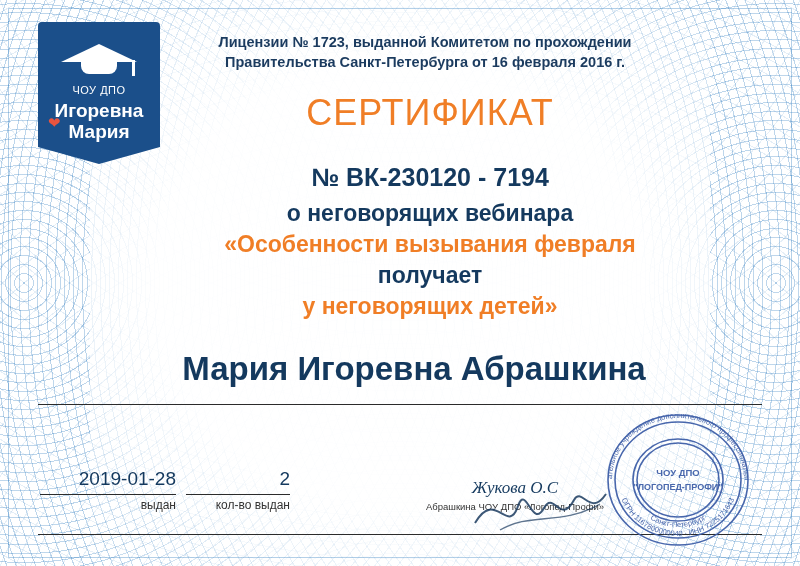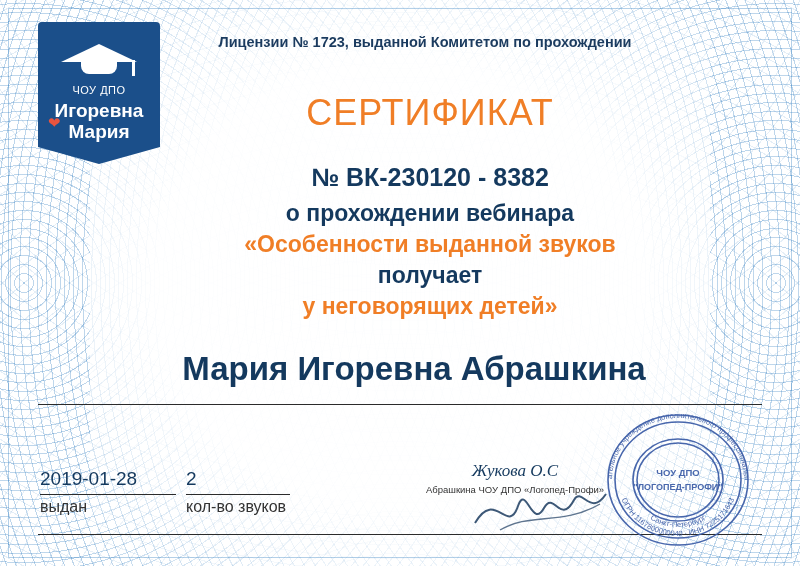--- a/index.html
+++ b/index.html
@@ -187,51 +187,51 @@
     right: 38px;
     height: 1px;
     background: #2b2b2b;
     z-index: 4;
   }
   .rule.top { top: 404px; }
   .rule.bottom { top: 534px; }
 
   .field {
     position: absolute;
-    text-align: left;
+    text-align: right;
     z-index: 4;
   }
   .field .value {
     font-size: 19px;
     color: #14395e;
   }
   .field .underline {
     margin-top: 4px;
     border-bottom: 1px solid #2b2b2b;
   }
   .field .caption {
     margin-top: 3px;
-    font-size: 16px;
+    font-size: 12px;
     color: #333333;
   }
   .field-date {
     left: 40px;
     top: 468px;
     width: 136px;
   }
   .field-hours {
     left: 186px;
     top: 468px;
     width: 104px;
   }
 
   .signature-block {
     position: absolute;
     left: 410px;
-    top: 461px;
+    top: 478px;
     width: 210px;
     text-align: center;
     z-index: 4;
   }
   .signature-block .name {
     font-size: 17px;
     color: #14395e;
     font-style: italic;
     font-family: "Liberation Serif", serif;
   }
@@ -279,48 +279,49 @@
     <div class="logo-heart">❤</div>
     <div class="logo-sub">ЧОУ ДПО</div>
     <div class="logo-main">
       <div>Игоревна</div>
       <div>Мария</div>
     </div>
   </div>
 
   <div class="license">
     <div>Лицензии № 1723, выданной Комитетом по прохождении</div>
+    <div>Правительства Санкт-Петербурга от 16 февраля 2016 г.</div>
   </div>
 
   <div class="title">СЕРТИФИКАТ</div>
 
-  <div class="cert-number">№ ВК-230120 -  8382</div>
+  <div class="cert-number">№ ВК-230120 -  7194</div>
 
   <div class="subject">
-    <div class="line small">о прохождении вебинара</div>
-    <div class="line">«Особенности выданной звуков</div>
+    <div class="line small">о неговорящих вебинара</div>
+    <div class="line">«Особенности вызывания февраля</div>
     <div class="line small">получает</div>
     <div class="line">у неговорящих детей»</div>
   </div>
 
   <div class="recipient">Мария Игоревна Абрашкина</div>
 
   <div class="rule top"></div>
   <div class="rule bottom"></div>
 
   <div class="field field-date">
     <div class="value">2019-01-28</div>
     <div class="underline"></div>
     <div class="caption">выдан</div>
   </div>
 
   <div class="field field-hours">
     <div class="value">2</div>
     <div class="underline"></div>
-    <div class="caption">кол-во звуков</div>
+    <div class="caption">кол-во выдан</div>
   </div>
 
   <div class="signature-block">
     <div class="name">Жукова О.С</div>
     <div class="role">Абрашкина ЧОУ ДПО «Логопед-Профи»</div>
   </div>
 
   <svg class="sign-scribble" viewBox="0 0 170 60">
     <path d="M5,45 C25,10 38,58 48,28 C56,5 62,52 74,30 C84,12 90,48 104,22 C112,8 120,40 136,16" fill="none" stroke="#1b3b5f" stroke-width="2" opacity="0.85"></path>
     <path d="M30,52 C60,34 92,48 130,26" fill="none" stroke="#1b3b5f" stroke-width="1.4" opacity="0.7"></path>

